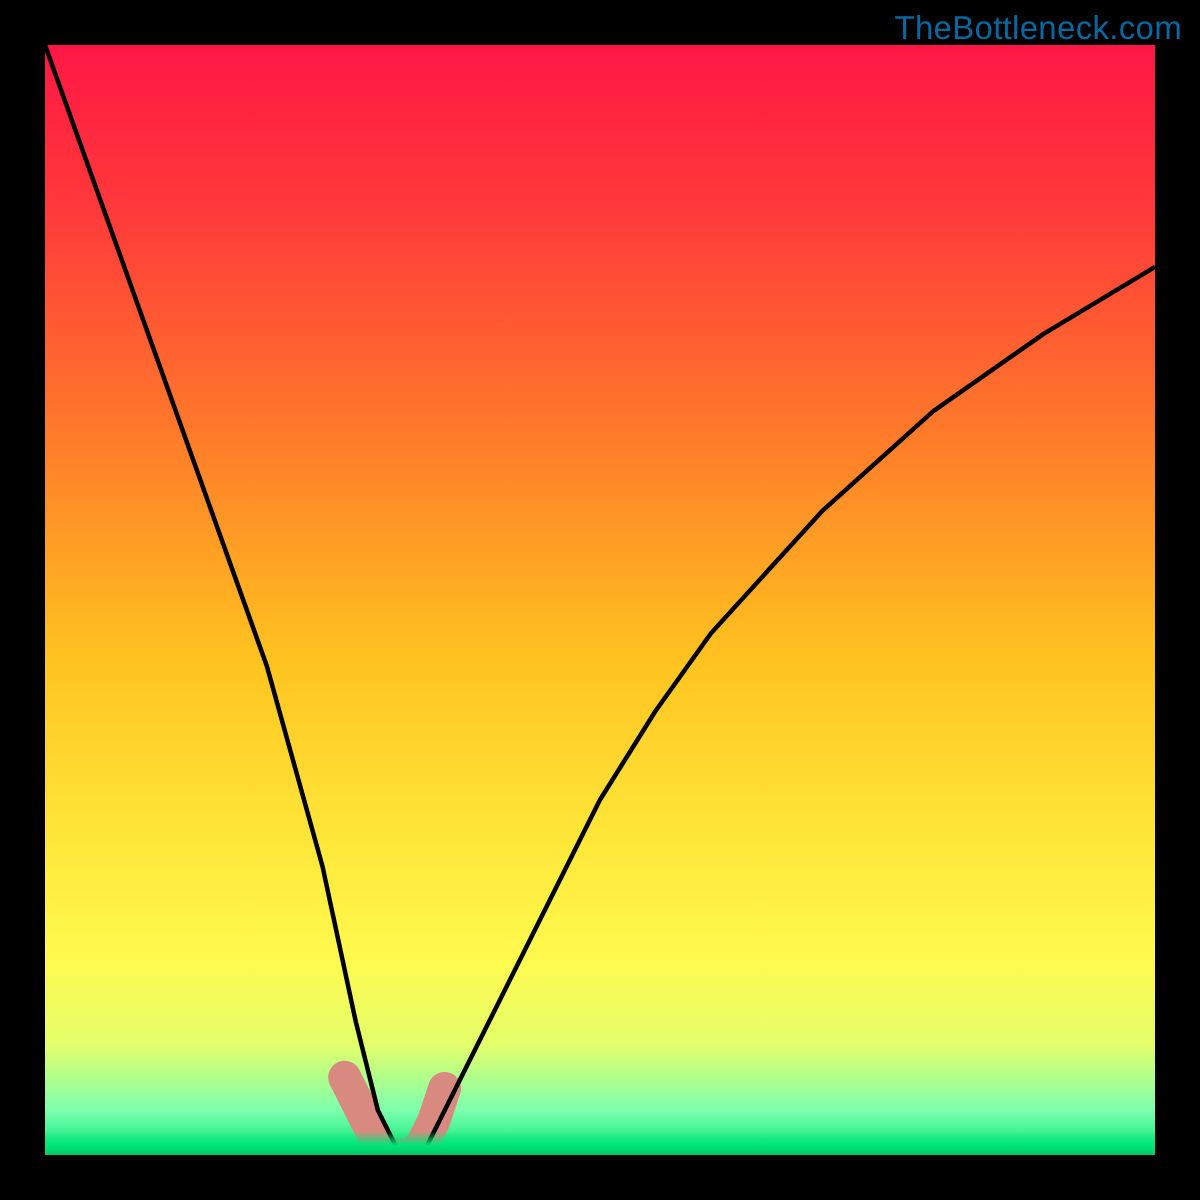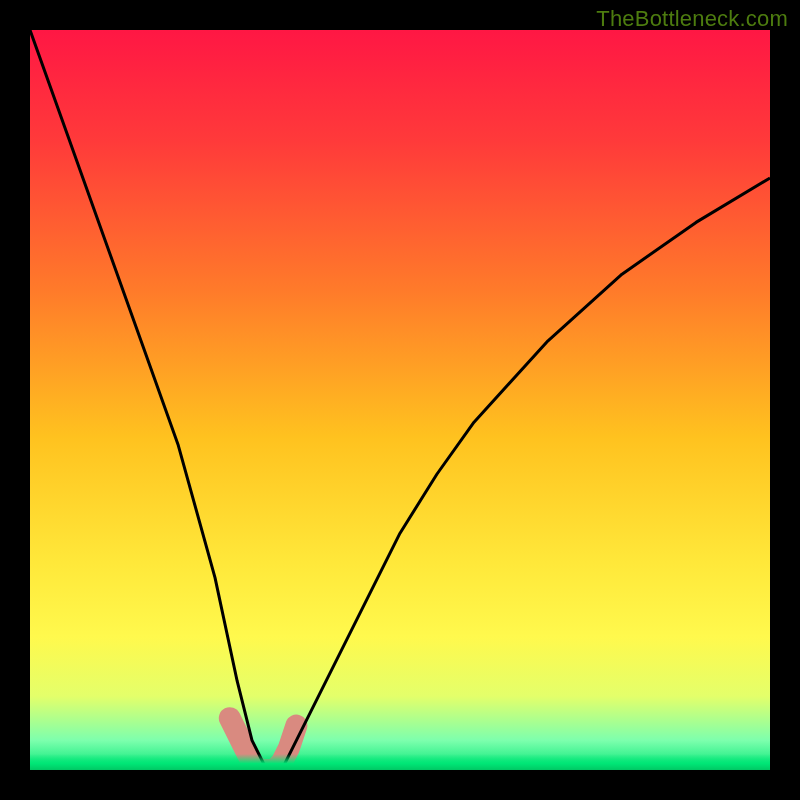--- a/index.html
+++ b/index.html
@@ -28,21 +28,21 @@
     left: 0;
     right: 0;
     height: 16px;
     bottom: 0;
     background: linear-gradient(to bottom, rgba(0,255,128,0) 0%, #00e676 60%, #00c864 100%);
   }
   .watermark {
     position: absolute;
     top: 6px;
     right: 12px;
-    color: #4d7c0f;
+    color: #0369a1;
     font-size: 22px;
     letter-spacing: 0.2px;
     font-weight: 500;
   }
   svg.curve {
     position: absolute;
     inset: 0;
   }
 </style>
 </head>

